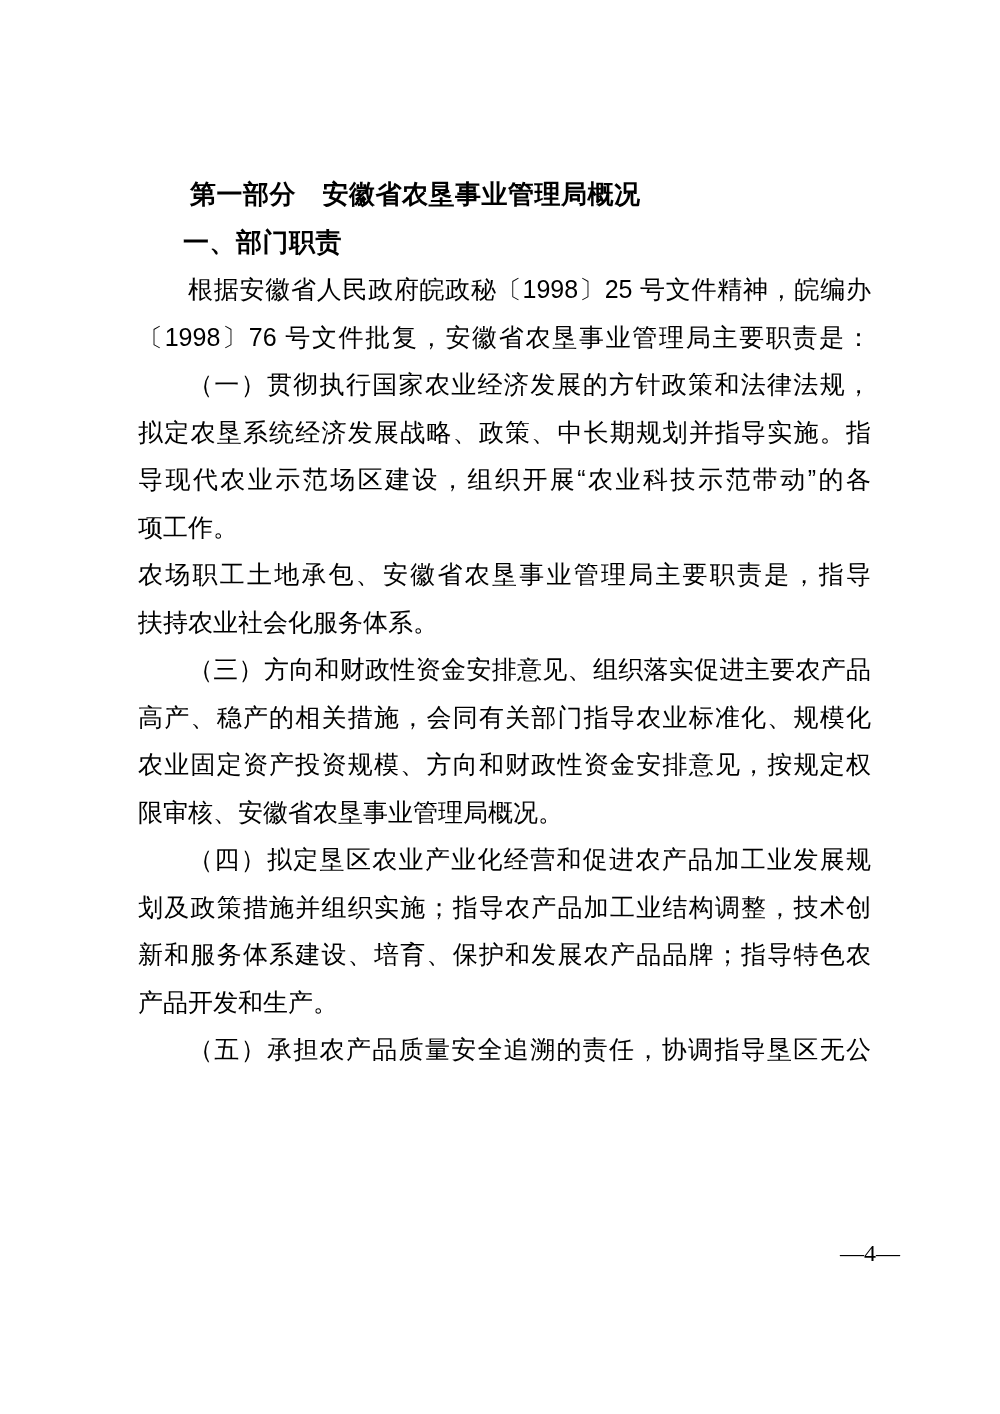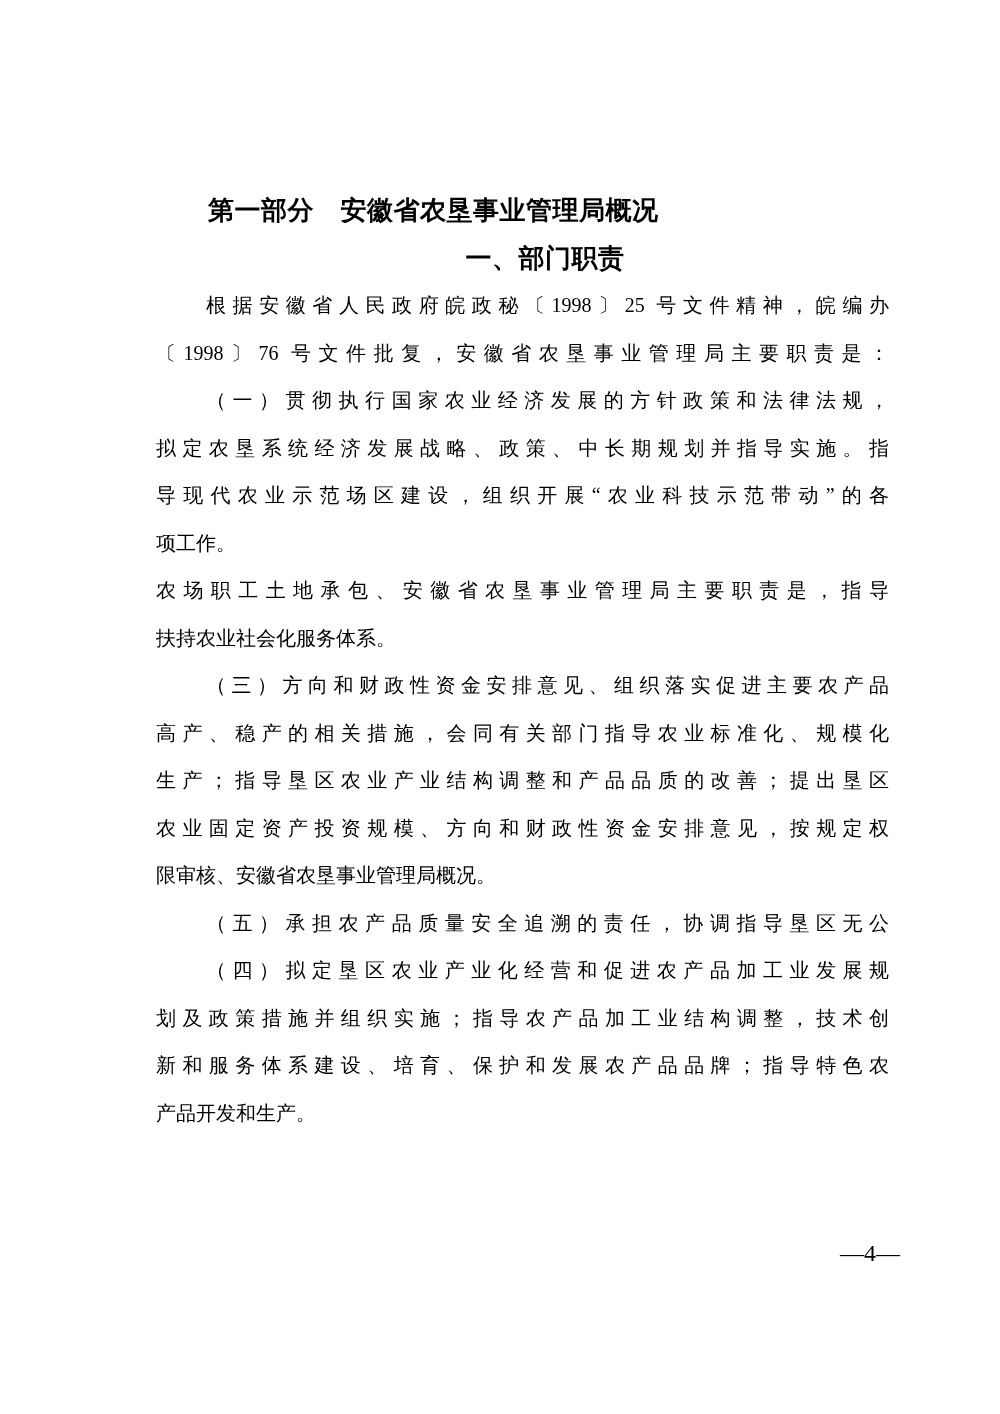--- a/index.html
+++ b/index.html
@@ -15,49 +15,47 @@
     font-family: "Liberation Serif", serif;
     color: #000000;
   }
   .page {
     position: absolute;
     inset: 0;
     background: #ffffff;
   }
   .content {
     position: absolute;
-    left: 156px;
+    left: 138px;
     top: 171px;
     width: 733px;
-    margin-top: 16px;
   }
   .doc-title {
     font-family: "Liberation Sans", sans-serif;
     font-weight: 700;
     font-size: 26px;
     line-height: 47.5px;
     text-indent: 52px;
     white-space: nowrap;
     letter-spacing: 0.5px;
     margin: 0;
   }
   .section-heading {
     font-family: "Liberation Sans", sans-serif;
     font-weight: 700;
     font-size: 26px;
     line-height: 47.5px;
     text-indent: 45px;
     white-space: nowrap;
     letter-spacing: 0.5px;
     margin: 0;
-    text-align: center;
   }
   .line {
-    font-family: Liberation Serif, serif;
-    font-size: 20px;
+    font-family: Liberation Sans, sans-serif;
+    font-size: 25px;
     line-height: 47.5px;
     white-space: nowrap;
     text-align: justify;
     text-align-last: justify;
   }
   .line.first {
     text-indent: 50px;
   }
   .line.no-stretch {
     text-align-last: left;
@@ -90,30 +88,29 @@
           <div class="line">导现代农业示范场区建设，组织开展“农业科技示范带动”的各</div>
           <div class="line no-stretch">项工作。</div>
         </div>
         <div>
           <div class="line">农场职工土地承包、安徽省农垦事业管理局主要职责是，指导</div>
           <div class="line no-stretch">扶持农业社会化服务体系。</div>
         </div>
         <div>
           <div class="line first">（三）方向和财政性资金安排意见、组织落实促进主要农产品</div>
           <div class="line">高产、稳产的相关措施，会同有关部门指导农业标准化、规模化</div>
-          <div class="line">生产；指导垦区农业产业结构调整和产品品质的改善；提出垦区</div>
           <div class="line">农业固定资产投资规模、方向和财政性资金安排意见，按规定权</div>
           <div class="line no-stretch">限审核、安徽省农垦事业管理局概况。</div>
-        </div>
-        <div>
-          <div class="line first">（五）承担农产品质量安全追溯的责任，协调指导垦区无公</div>
         </div>
         <div>
           <div class="line first">（四）拟定垦区农业产业化经营和促进农产品加工业发展规</div>
           <div class="line">划及政策措施并组织实施；指导农产品加工业结构调整，技术创</div>
           <div class="line">新和服务体系建设、培育、保护和发展农产品品牌；指导特色农</div>
           <div class="line no-stretch">产品开发和生产。</div>
+        </div>
+        <div>
+          <div class="line first">（五）承担农产品质量安全追溯的责任，协调指导垦区无公</div>
         </div>
       </div>
   </div>
 
   <div class="page-number">—4—</div>
 </div>
 
 </body></html>

